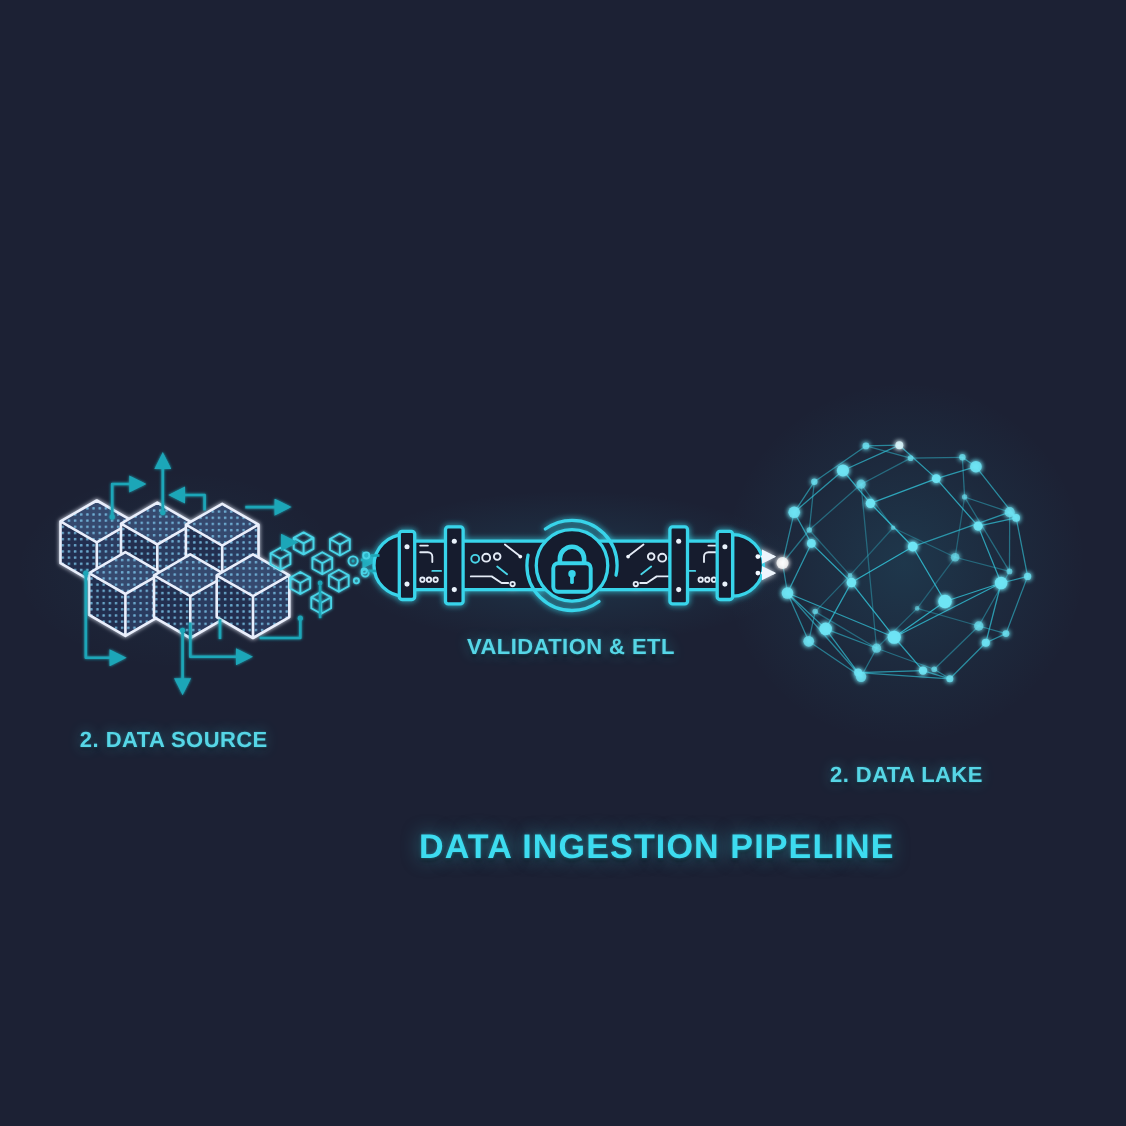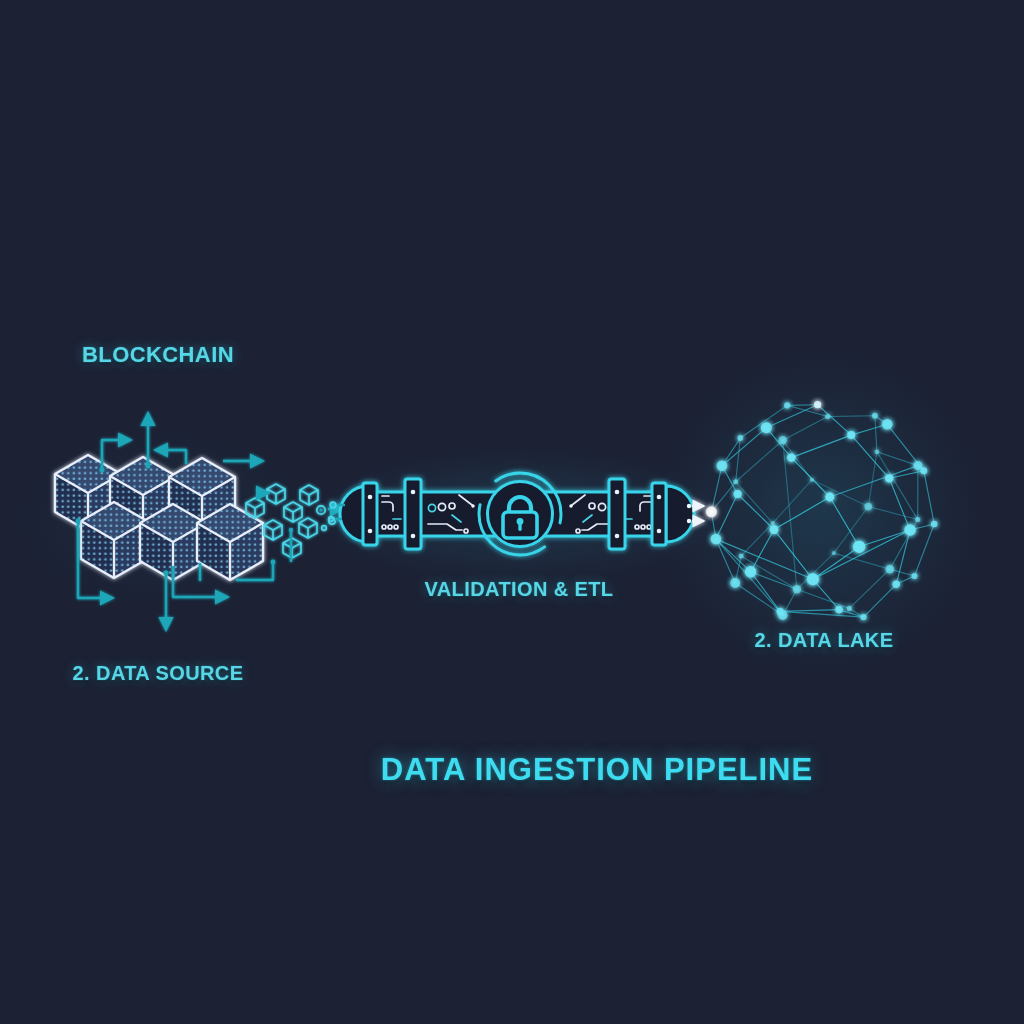--- a/index.html
+++ b/index.html
@@ -363,20 +363,19 @@
         <circle cx="876.9" cy="451.8" r="2.4" fill="#6ee4f4" opacity="0.62"></circle>
         <circle cx="817.6" cy="404.7" r="3.6" fill="#d9f6fb" opacity="0.84"></circle>
         <circle cx="782.8" cy="440.2" r="4.2" fill="#6ee4f4" opacity="0.62"></circle>
         <circle cx="874.9" cy="415.7" r="2.9" fill="#6ee4f4" opacity="0.72"></circle>
         <circle cx="787.2" cy="405.4" r="3.1" fill="#6ee4f4" opacity="0.75"></circle>
         <circle cx="827.8" cy="416.5" r="2.6" fill="#6ee4f4" opacity="0.66"></circle>
       </g>
 </svg>
 
 <div class="lbl lbl-main" style="left:158px;top:342px;">
-  <div>BLOCKCHAIN</div>
 </div>
 <div class="lbl lbl-sub" style="left:519px;top:578px;">VALIDATION &amp; ETL</div>
 <div class="lbl lbl-sub" style="left:158px;top:662px;">2. DATA SOURCE</div>
-<div class="lbl lbl-sub" style="left:824px;top:629px;">2. DATA LAKE</div>
+<div class="lbl lbl-sub" style="left:824px;top:694px;">2. DATA LAKE</div>
 <div class="lbl lbl-title" style="left:550px;top:752px;margin-left:47px;">DATA INGESTION PIPELINE</div>
 
 </div>
 
 </body></html>

